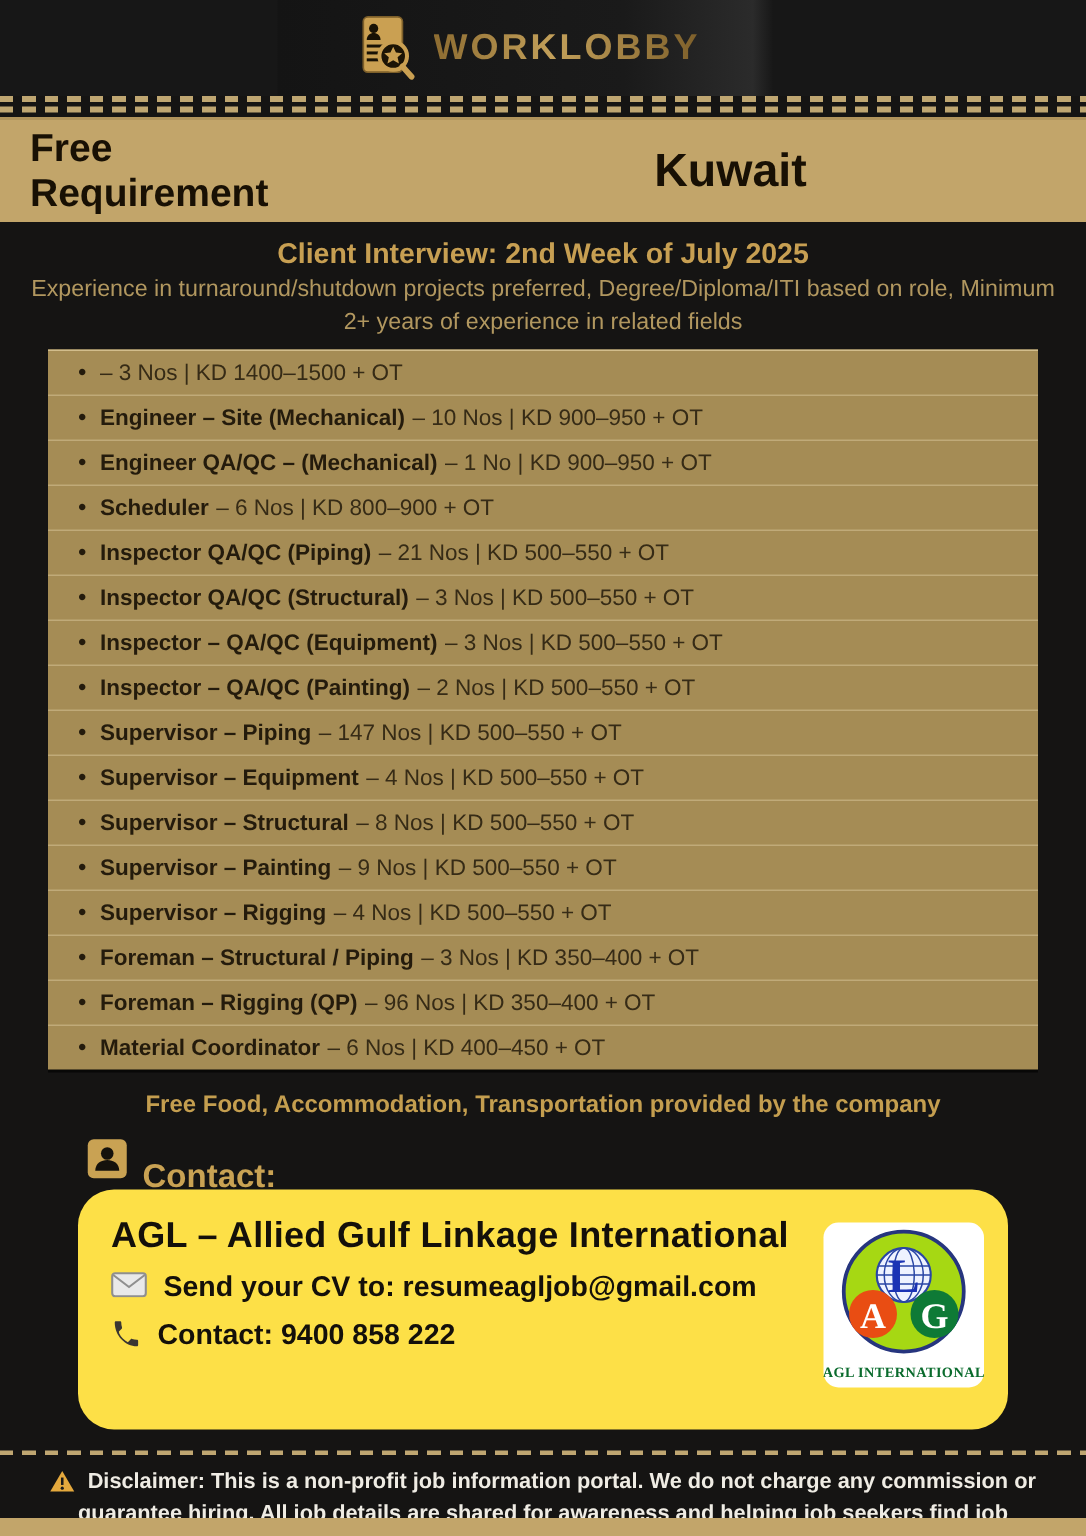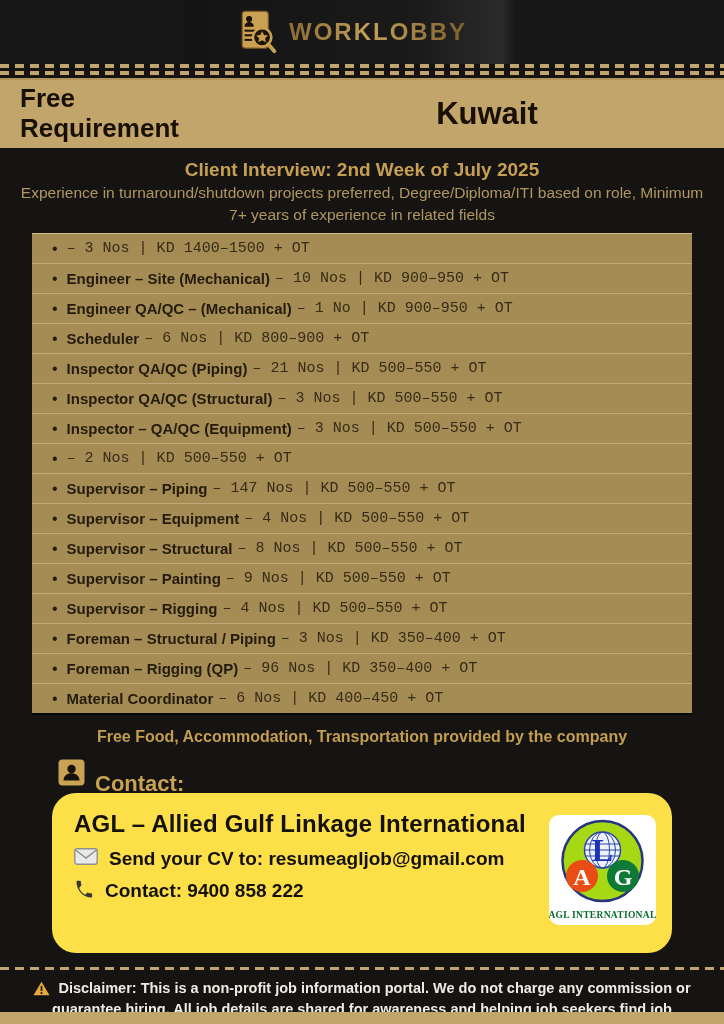--- a/index.html
+++ b/index.html
@@ -43,21 +43,21 @@
     border-top:1px solid #d2bd8c;box-shadow:0 2px 0 rgba(0,0,0,.6);
   }
   .job-row{
     height:29px;display:flex;align-items:center;
     border-bottom:1px solid #c0aa79;padding-left:20px;font-size:15px;color:#241b0c;
     white-space:nowrap;
   }
   .job-row:last-child{border-bottom:none;}
   .bullet{font-size:16px;margin-right:9px;color:#241b0c;}
   .job-title{font-weight:700;margin-right:5px;}
-  .job-rest{font-weight:400;color:#362b16;font-family:Liberation Mono, monospace;}
+  .job-rest{font-weight:400;color:#362b16;}
   
   .benefits{margin-top:13px;text-align:center;font-size:16px;font-weight:700;color:#c49e4f;line-height:22px;}
   .contact-heading{margin:9px 0 0 58px;display:flex;align-items:center;gap:10px;height:30px;}
   .contact-label{font-size:22px;font-weight:800;color:#c9a253;margin-top:24px;}
   
   .agl-card{
     position:relative;margin:6px auto 0;width:620px;height:160px;
     background:#fde047;border-radius:24px;box-sizing:border-box;
     padding:14px 22px;color:#14100a;
   }
@@ -104,21 +104,21 @@
     <div class="dash-row"></div>
     <div class="solid-row"></div>
   </div>
 
   <div class="banner">
     <div class="banner-left">Free Requirement</div>
     <div class="banner-center">Kuwait</div>
   </div>
 
   <div class="interview-title">Client Interview: 2nd Week of July 2025</div>
-  <div class="interview-sub">Experience in turnaround/shutdown projects preferred, Degree/Diploma/ITI based on role, Minimum 7+ years of experience in related fields</div>
+  <div class="interview-sub">Experience in turnaround/shutdown projects preferred, Degree/Diploma/ITI based on role, Minimum 2+ years of experience in related fields</div>
 
   <div class="job-table">
       <div class="job-row">
         <span class="bullet">•</span>
         <span class="job-rest">– 3 Nos | KD 1400–1500 + OT</span>
       </div>
       <div class="job-row">
         <span class="bullet">•</span>
         <span class="job-title">Engineer – Site (Mechanical)</span>
         <span class="job-rest">– 10 Nos | KD 900–950 + OT</span>
@@ -143,20 +143,21 @@
         <span class="job-title">Inspector QA/QC (Structural)</span>
         <span class="job-rest">– 3 Nos | KD 500–550 + OT</span>
       </div>
       <div class="job-row">
         <span class="bullet">•</span>
         <span class="job-title">Inspector – QA/QC (Equipment)</span>
         <span class="job-rest">– 3 Nos | KD 500–550 + OT</span>
       </div>
       <div class="job-row">
         <span class="bullet">•</span>
+        <span class="job-title">Inspector – QA/QC (Painting)</span>
         <span class="job-rest">– 2 Nos | KD 500–550 + OT</span>
       </div>
       <div class="job-row">
         <span class="bullet">•</span>
         <span class="job-title">Supervisor – Piping</span>
         <span class="job-rest">– 147 Nos | KD 500–550 + OT</span>
       </div>
       <div class="job-row">
         <span class="bullet">•</span>
         <span class="job-title">Supervisor – Equipment</span>

